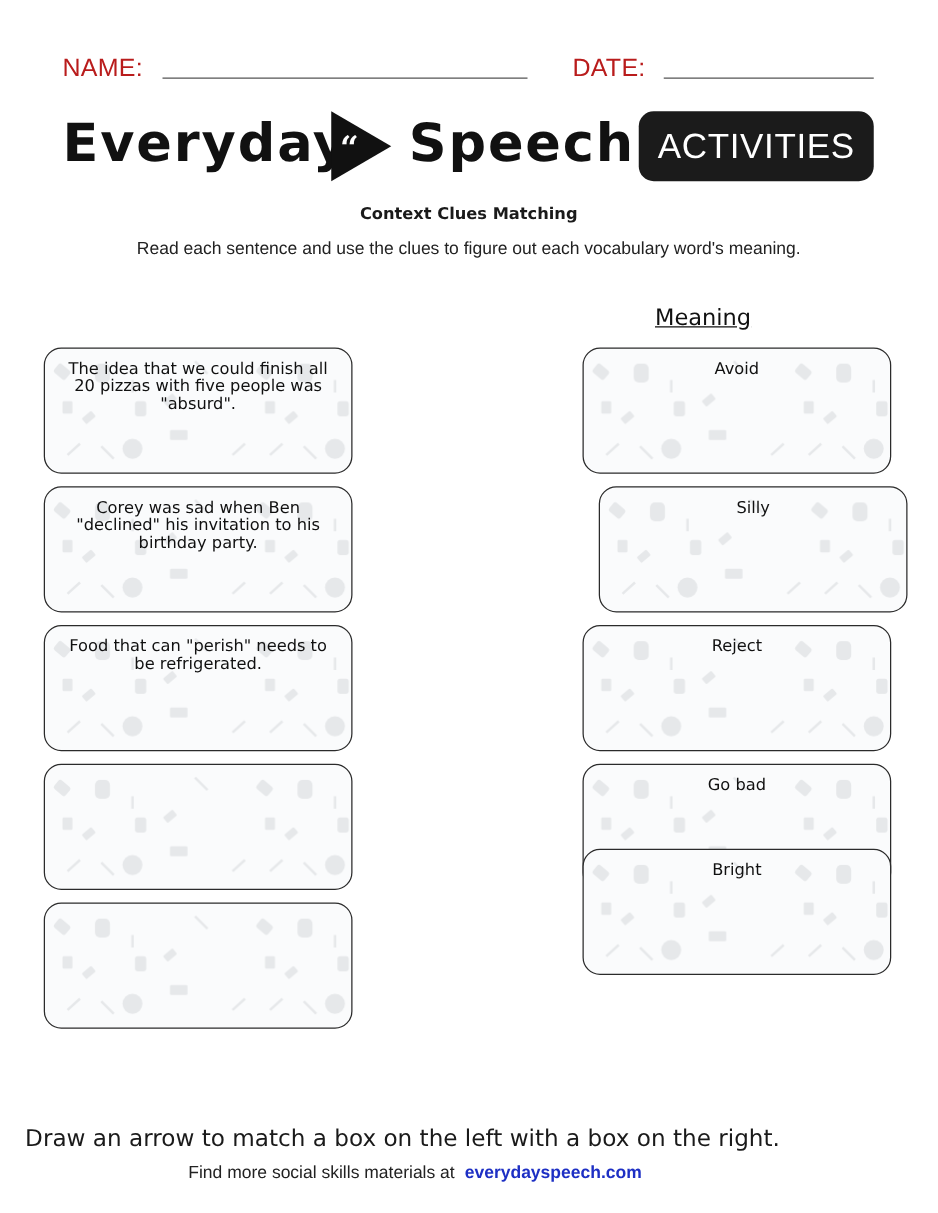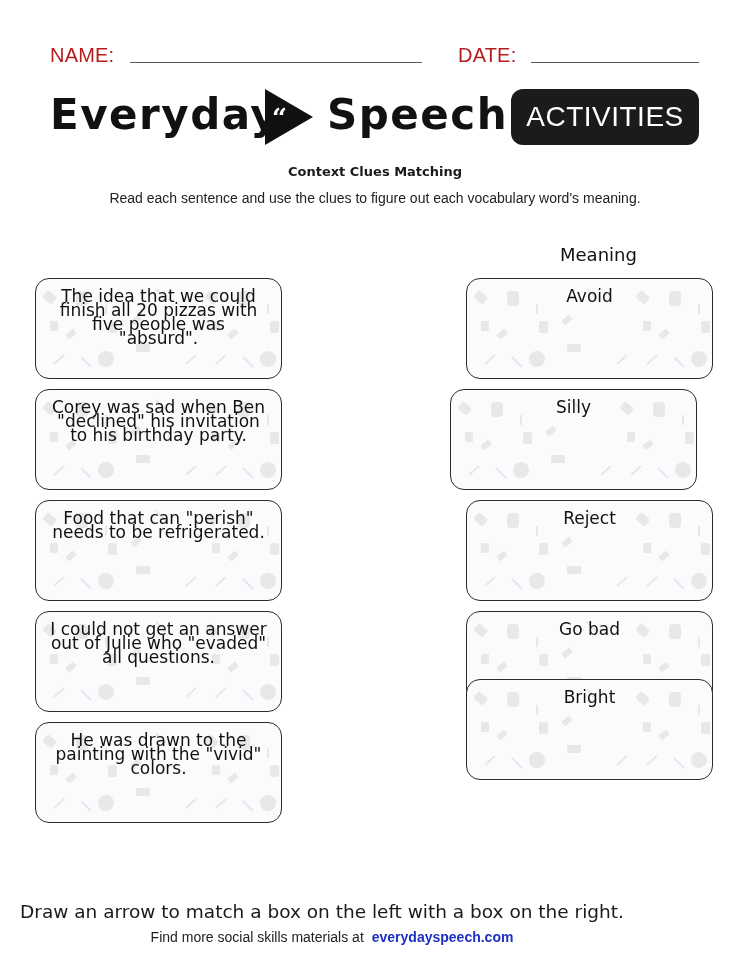--- a/index.html
+++ b/index.html
@@ -10,21 +10,21 @@
   .line { position:absolute; height:0; border-top:1.5px solid #555; }
   .logo-text { font-family:"DejaVu Sans", sans-serif; font-weight:bold; font-size:42px; color:#111; letter-spacing:1.5px; }
   .activities { position:absolute; left:511px; top:89px; width:188px; height:56px; background:#1b1b1b; border-radius:12px;
                 color:#fff; font-family:"Liberation Sans", sans-serif; font-size:28px; display:flex; align-items:center; justify-content:center; letter-spacing:0.5px; }
   .title { position:absolute; left:0; width:750px; top:164px; text-align:center; font-size:13px; font-weight:bold; }
   .instr { position:absolute; left:0; width:750px; top:190px; text-align:center; font-family:"Liberation Sans", sans-serif; font-size:14px; color:#222; }
   .col-hdr { position:absolute; top:244px; font-size:18px; color:#111; }
   .box { position:absolute; width:247px; height:101px; border:1.5px solid #2b2b2b; border-radius:14px; box-sizing:border-box;
          background-color:#fafbfc; overflow:hidden; }
   .box .pattern { position:absolute; inset:0; pointer-events:none; }
-  .box .txt { position:relative; padding:10px 14px 0 14px; text-align:center; font-size:17px; line-height:14px; color:#111; }
+  .box .txt { position:relative; padding:10px 14px 0 14px; text-align:center; font-size:13px; line-height:14px; color:#111; }
   .footer1 { position:absolute; left:0; width:644px; top:901px; text-align:center; font-size:18.5px; color:#1a1a1a; }
   .footer2 { position:absolute; left:0; width:664px; top:929px; text-align:center; font-family:"Liberation Sans", sans-serif; font-size:14px; color:#222; }
   .footer2 .link { color:#1d2fc4; font-weight:bold; margin-left:8px; }
 </style>
 </head>
 <body>
 
 <div class="abs label-hdr" style="left:50px; top:44px;">NAME:</div>
 <div class="line" style="left:130px; top:62px; width:292px;"></div>
 <div class="abs label-hdr" style="left:458px; top:44px;">DATE:</div>
@@ -37,21 +37,21 @@
     <text x="9" y="39" font-family="DejaVu Serif, serif" font-weight="bold" font-size="26" fill="#fff">“</text>
   </svg>
 </div>
 <div class="abs logo-text" style="left:327px; top:90px;">Speech</div>
 <div class="activities">ACTIVITIES</div>
 
 <div class="title">Context Clues Matching</div>
 <div class="instr">Read each sentence and use the clues to figure out each vocabulary word's meaning.</div>
 
 <div class="col-hdr" style="left:117px;margin-top:44px;">Sentence</div>
-<div class="col-hdr" style="left:560px;">Meaning</div>
+<div class="col-hdr" style="left:524px;text-decoration:underline;">Meaning</div>
 
 <svg width="0" height="0" style="position:absolute">
   <defs>
     <pattern id="doodles" x="0" y="0" width="162" height="105" patternUnits="userSpaceOnUse">
       <g fill="#e6e8ea" stroke="none">
         <rect x="8" y="14" width="12" height="9" rx="2" transform="rotate(40 14 18)"></rect>
         <rect x="40" y="12" width="12" height="15" rx="4"></rect>
         <rect x="72" y="42" width="9" height="12" rx="2"></rect>
         <rect x="95" y="38" width="10" height="6" rx="1" transform="rotate(-40 100 41)"></rect>
         <rect x="30" y="52" width="10" height="6" rx="1" transform="rotate(-40 35 55)"></rect>
@@ -85,36 +85,34 @@
 <div class="box" style="left:35px; top:500px;">
   <svg class="pattern" width="100%" height="100%">
       <rect width="100%" height="100%" fill="url(#doodles)"></rect>
     </svg>
   <div class="txt">Food that can "perish" needs to be refrigerated.</div>
 </div>
 <div class="box" style="left:35px; top:611px;">
   <svg class="pattern" width="100%" height="100%">
       <rect width="100%" height="100%" fill="url(#doodles)"></rect>
     </svg>
-  <div class="txt">I could not get an answer out of Julie who "evaded" all questions.</div>
 </div>
 <div class="box" style="left:35px; top:722px;">
   <svg class="pattern" width="100%" height="100%">
       <rect width="100%" height="100%" fill="url(#doodles)"></rect>
     </svg>
-  <div class="txt">He was drawn to the painting with the "vivid" colors.</div>
 </div>
 
 <div class="box" style="left:466px; top:278px;">
   <svg class="pattern" width="100%" height="100%">
       <rect width="100%" height="100%" fill="url(#doodles)"></rect>
     </svg>
   <div class="txt">Avoid</div>
 </div>
-<div class="box" style="left:450px; top:389px;">
+<div class="box" style="left:479px; top:389px;">
   <svg class="pattern" width="100%" height="100%">
       <rect width="100%" height="100%" fill="url(#doodles)"></rect>
     </svg>
   <div class="txt">Silly</div>
 </div>
 <div class="box" style="left:466px; top:500px;">
   <svg class="pattern" width="100%" height="100%">
       <rect width="100%" height="100%" fill="url(#doodles)"></rect>
     </svg>
   <div class="txt">Reject</div>

